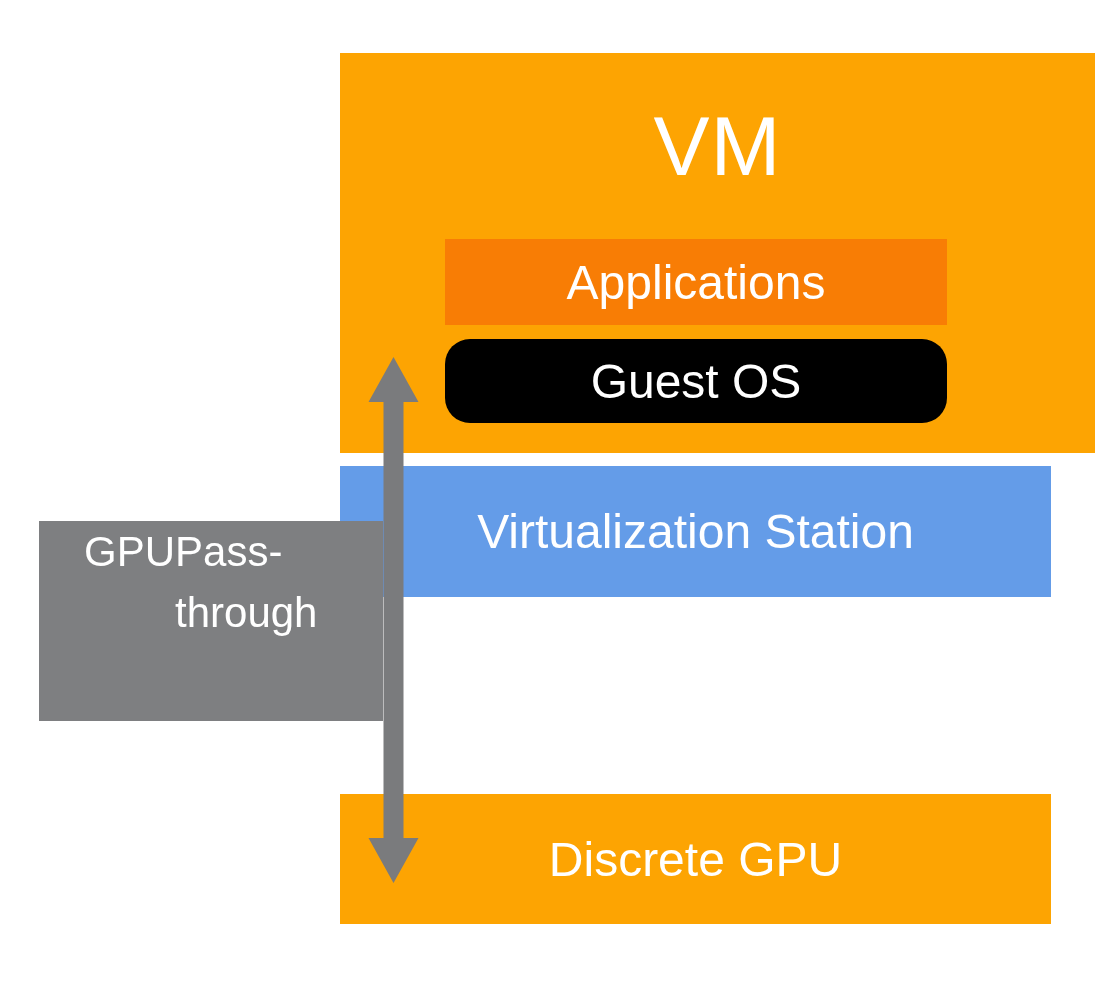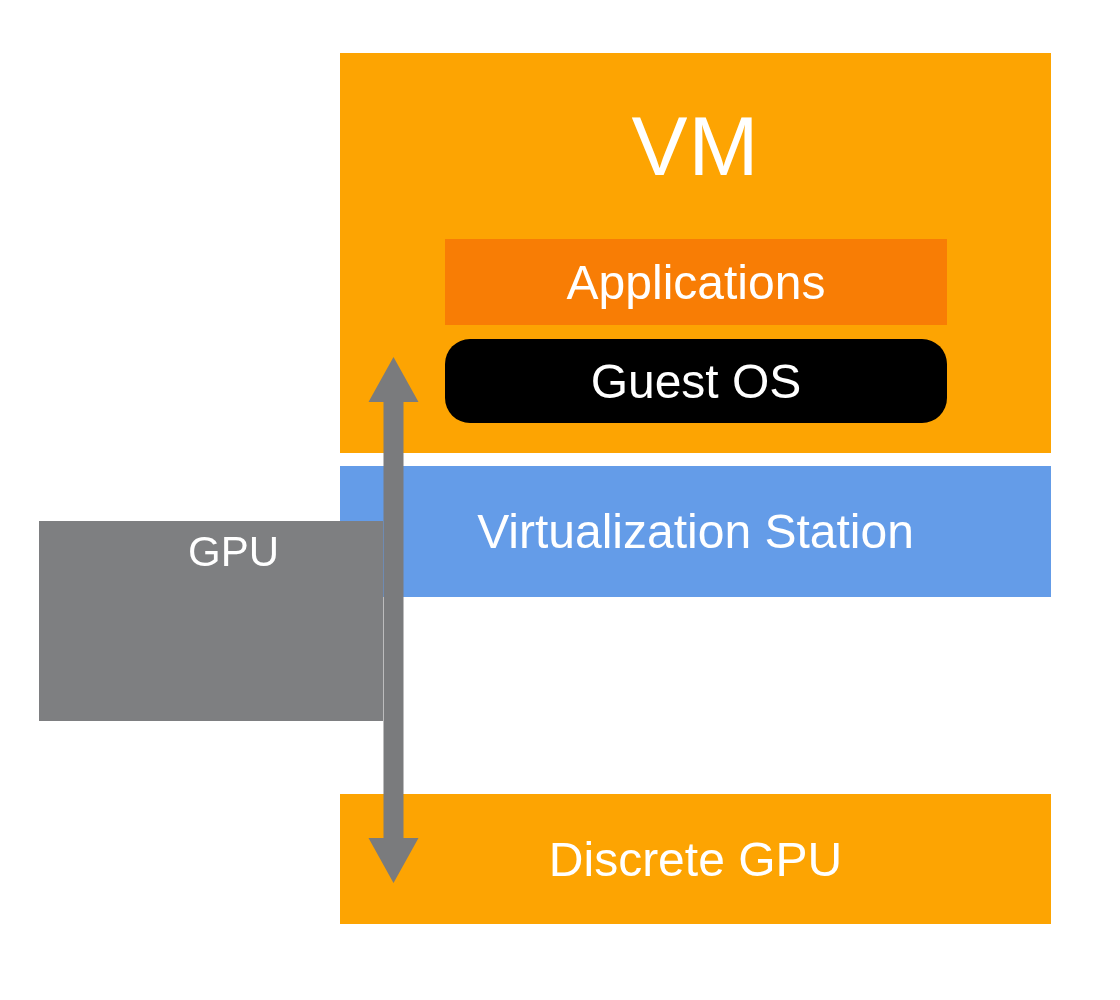--- a/index.html
+++ b/index.html
@@ -88,41 +88,42 @@
     height: 526px;
     z-index: 3;
   }
   .arrow-wrap svg { display: block; width: 51px; height: 526px; }
 </style>
 </head>
 <body>
 
 <div class="canvas">
 
-  <div class="box vm-box" style="background-color: rgb(253, 164, 2);">
+  <div class="box vm-box" style="background-color: rgb(253, 164, 2); padding-left: 44px;">
     <div class="vm-title-area">VM</div>
     <div class="box inner-box applications" style="background-color: rgb(248, 125, 5); text-align: right;">
       <span>Applications</span>
     </div>
     <div class="box inner-box guest-os" style="background-color: #000000; border-radius: 25px;">
       <span>Guest OS</span>
     </div>
   </div>
 
   <div class="box layer virt-station" style="background-color: rgb(100, 156, 232);">
     <span>Virtualization Station</span>
   </div>
 
 
   <div class="box layer discrete-gpu" style="background-color: rgb(253, 164, 2);">
     <span>Discrete GPU</span>
   </div>
 
   <div class="annotation-box" style="background-color: rgb(126, 127, 129);">
     <div>GPU</div>
+    <div>Pass-through</div>
   </div>
 
   <div class="arrow-wrap">
     <svg viewBox="0 0 51 526" xmlns="http://www.w3.org/2000/svg">
       <polygon id="double-arrow-shape" points="25.5,0 50.5,45 35.5,45 35.5,481 50.5,481 25.5,526 0.5,481 15.5,481 15.5,45 0.5,45" fill="#7A7B7D"></polygon>
     </svg>
   </div>
 
 </div>
 

